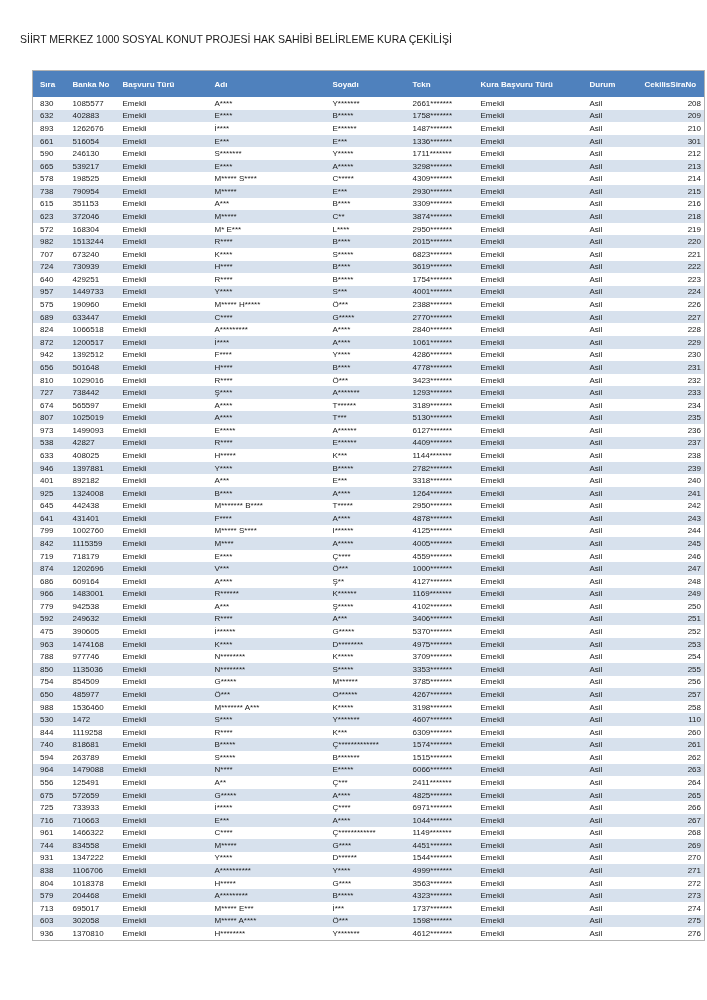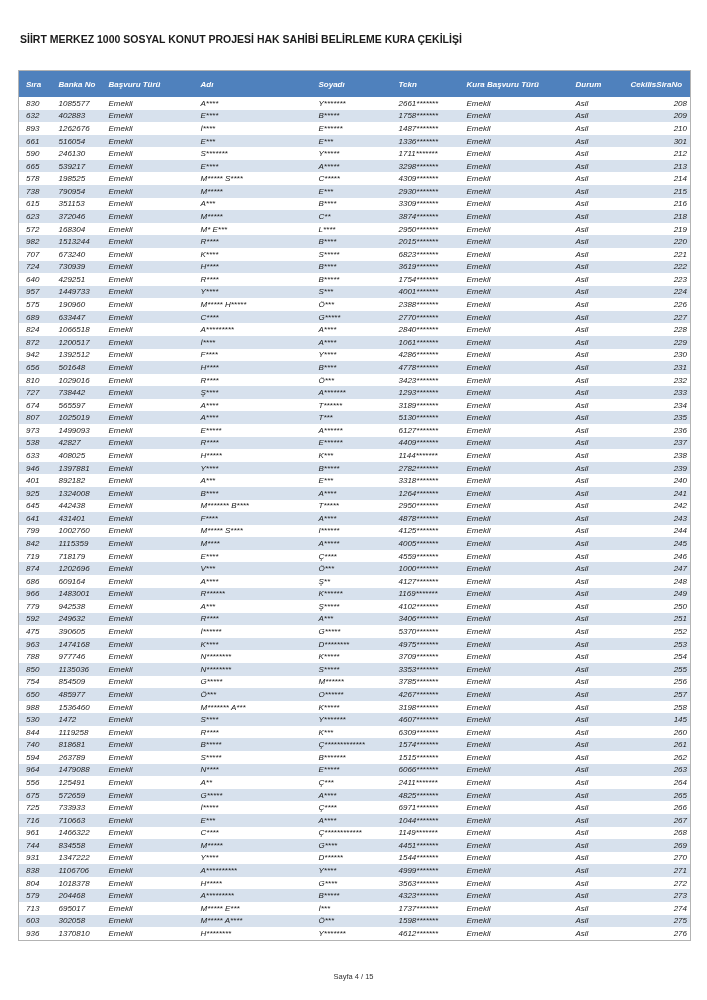--- a/index.html
+++ b/index.html
@@ -9,33 +9,32 @@
     height: 1000px;
     background: #ffffff;
     font-family: "Liberation Sans", sans-serif;
     overflow: hidden;
   }
   .title {
     position: absolute;
     left: 20px;
     top: 33px;
     font-size: 10.5px;
-    font-weight: bold;
+    font-weight: normal;
     color: #1a1a1a;
     white-space: nowrap;
   }
   table.results {
     position: absolute;
-    left: 18px;
+    left: 32px;
     top: 70px;
     width: 672px;
     border-collapse: collapse;
     table-layout: fixed;
     border: 1px solid #b3b3b3;
-    font-style: italic;
   }
   table.results thead th {
     background: var(--header-bg, #4F81BD);
     color: #ffffff;
     font-size: 8px;
     font-weight: bold;
     text-align: left;
     height: 26px;
     padding: 0 0 0 7px;
     vertical-align: middle;
@@ -690,21 +689,21 @@
 
     <tr>
       <td>530</td>
       <td>1472</td>
       <td>Emekli</td>
       <td>S****</td>
       <td>Y*******</td>
       <td>4607*******</td>
       <td>Emekli</td>
       <td>Asil</td>
-      <td class="num">145</td>
+      <td class="num">110</td>
     </tr>
 
     <tr>
       <td>844</td>
       <td>1119258</td>
       <td>Emekli</td>
       <td>R****</td>
       <td>K***</td>
       <td>6309*******</td>
       <td>Emekli</td>
@@ -899,15 +898,14 @@
       <td>H********</td>
       <td>Y*******</td>
       <td>4612*******</td>
       <td>Emekli</td>
       <td>Asil</td>
       <td class="num">276</td>
     </tr>
   </tbody>
   </table>
 
-  <div class="footer">Sayfa 4 / 15</div>
 
 </div>
 
 </body></html>

